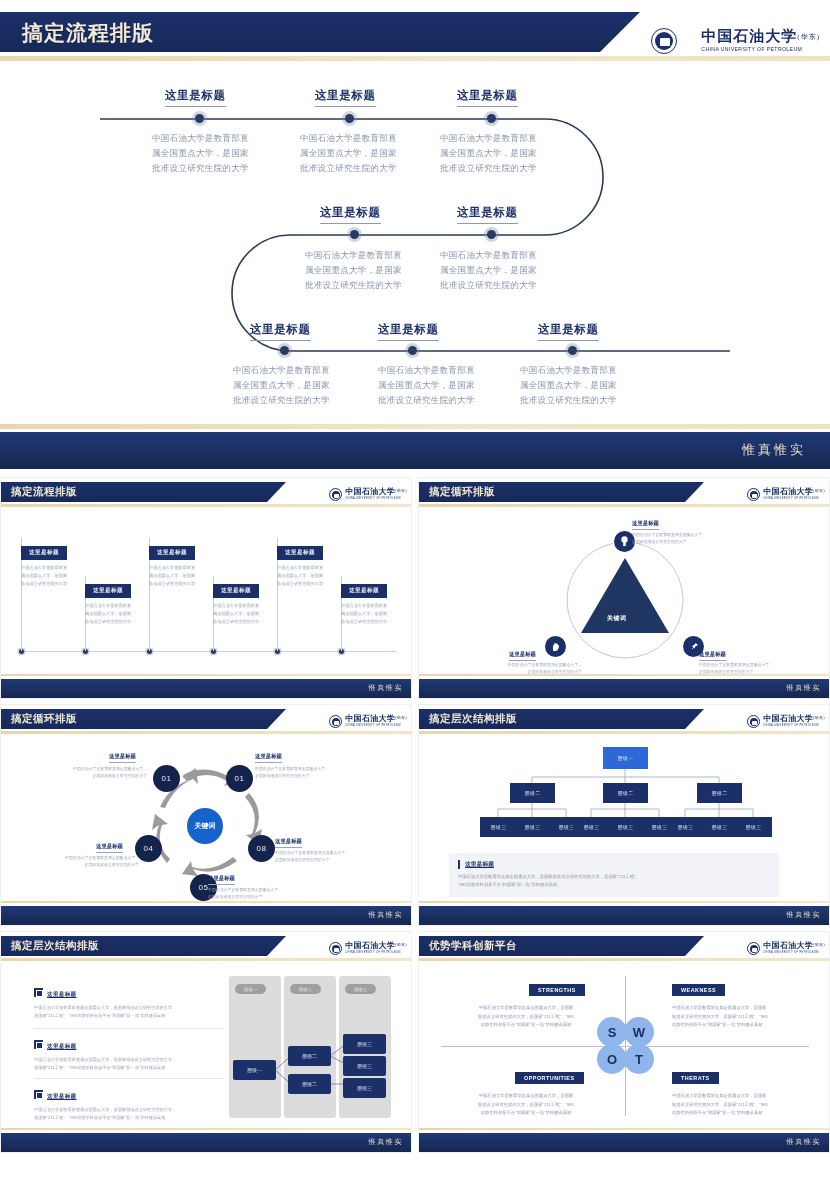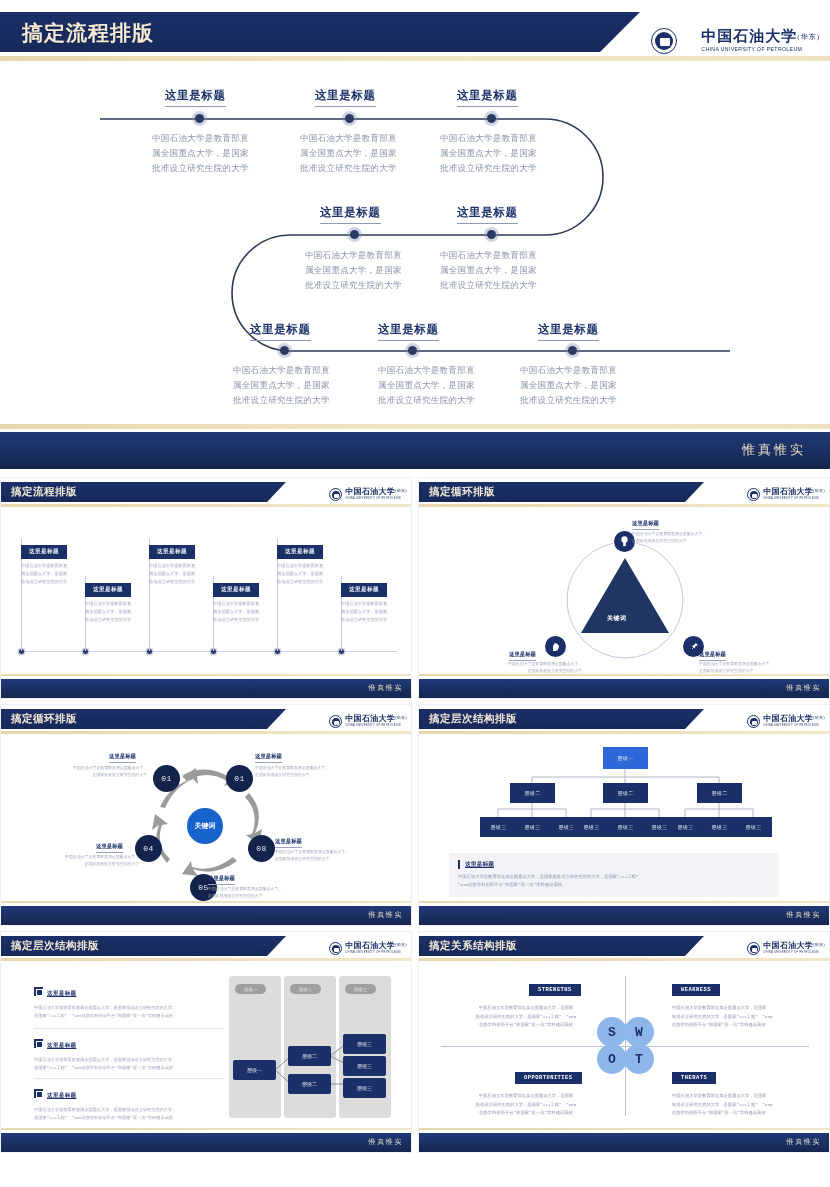--- a/index.html
+++ b/index.html
@@ -106,21 +106,21 @@
   .t-logo .logo-cn small { font-size:4px; }
   .t-logo .logo-en { font-size:2.6px; margin-top:1.5px; }
   .t-gold-b { position:absolute; left:0; bottom:22px; width:412px; height:2.5px;
     background:linear-gradient(90deg,#e8d7ad,#f2e6c9); }
   .t-footer {
     position:absolute; left:0; bottom:0; width:412px; height:19px;
     background:linear-gradient(180deg,#203a78 0%,#15264f 100%);
   }
   .t-motto { position:absolute; right:10px; top:4px; font-size:7px; color:#e6dcc2;
     letter-spacing:1.6px; font-family:"Liberation Serif","DejaVu Serif",serif; }
-  .t-stage { position:absolute; left:0; top:30px; width:412px; height:204px;font-family:Liberation Mono, monospace; }
+  .t-stage { position:absolute; left:0; top:30px; width:412px; height:204px; }
 
   
   .tl-axis { position:absolute; left:18px; top:143px; width:378px; height:1px; background:#c9cfdc; }
   .tl-dot { position:absolute; width:5px; height:5px; border-radius:50%; background:#2b3a63;
             box-shadow:0 0 0 1.6px rgba(120,135,170,.35); top:141px; }
   .tl-stem { position:absolute; width:1px; background:#c9cfdc; }
   .tl-card { position:absolute; }
   .tl-chip {
     background:#1b3068; color:#f0f2f7; font-size:5.6px; font-weight:bold;
     padding:3px 8px; display:inline-block; letter-spacing:.4px;
@@ -630,21 +630,21 @@
       </div>
       <div class="t-gold-b"></div>
       <div class="t-footer">
         <div class="t-motto">惟真惟实</div>
       </div>
     </div>
 
     <div class="thumb">
       <div class="t-header">
         <div class="t-banner"></div>
-        <div class="t-title">搞定关系结构排版</div>
+        <div class="t-title">优势学科创新平台</div>
         <div class="t-logo">
           <div class="logo-seal"></div>
           <div class="logo-txt">
             <div class="logo-cn"><span>中国石油大学</span><small>(华东)</small></div>
             <div class="logo-en">CHINA UNIVERSITY OF PETROLEUM</div>
           </div>
         </div>
       </div>
       <div class="t-gold"></div>
       <div class="t-stage">

